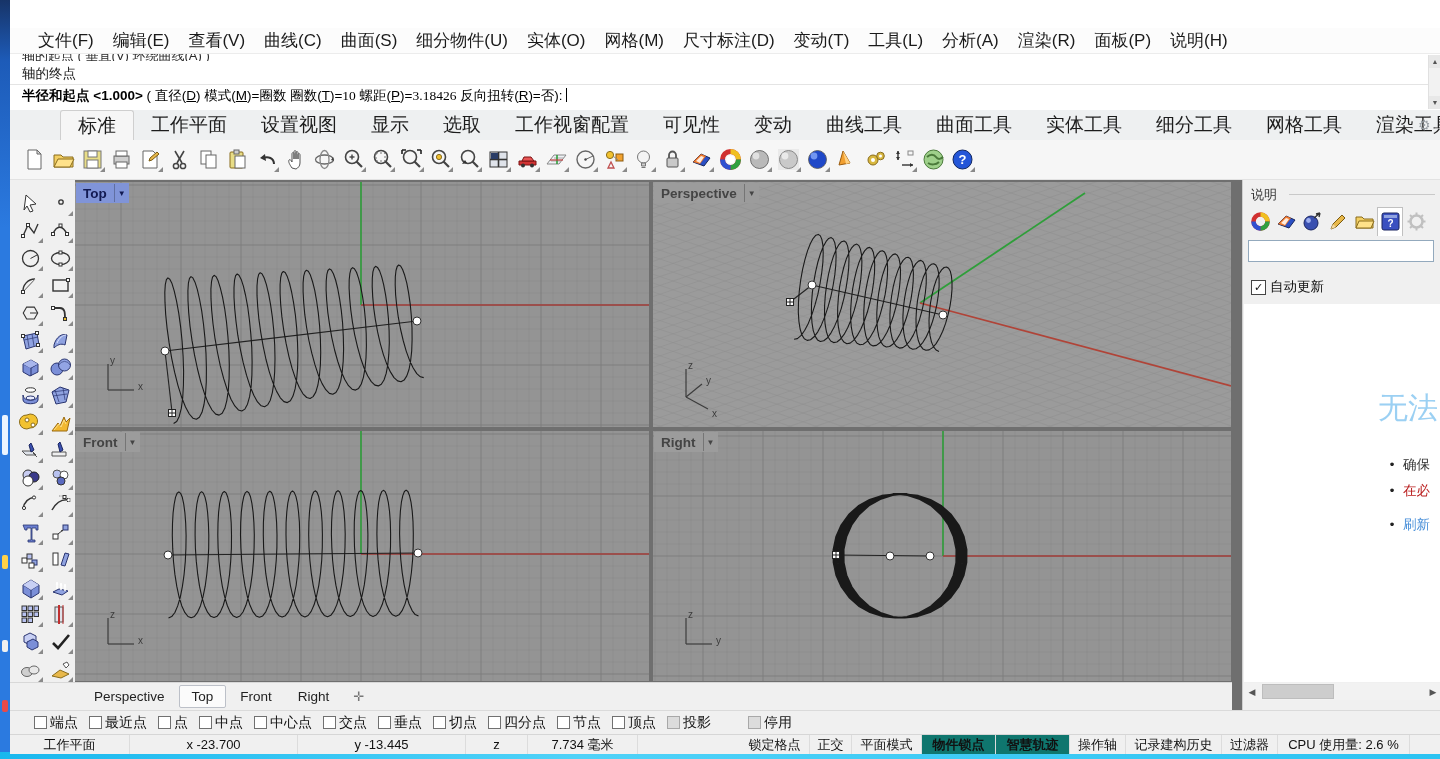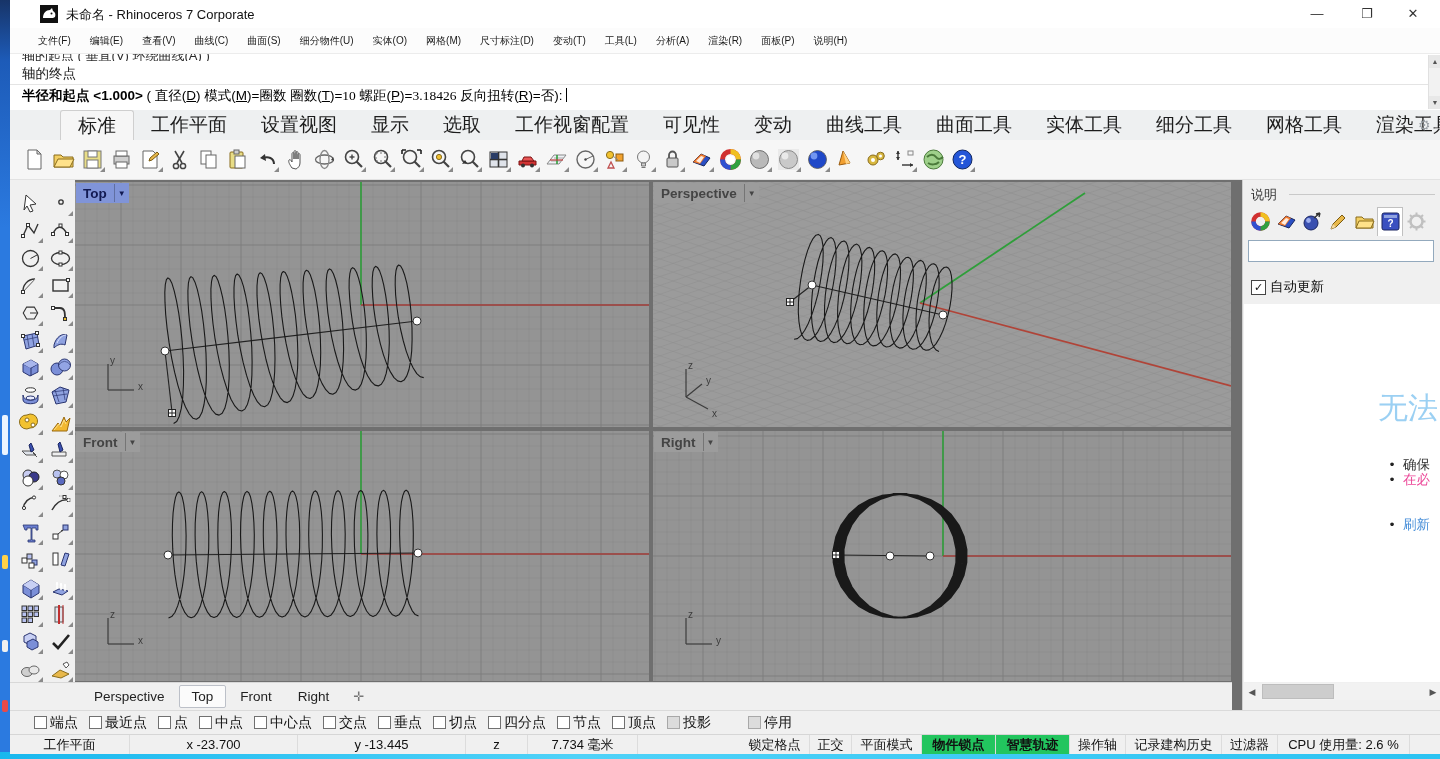--- a/index.html
+++ b/index.html
@@ -9,21 +9,21 @@
   
   #desk-left{left:0;top:0;width:10px;height:759px;background:linear-gradient(180deg,#173468 0%,#1d5bb8 8%,#2b7ae0 30%,#2b7ae0 100%);}
   #desk-bottom{left:0;top:752px;width:1440px;height:7px;background:linear-gradient(90deg,#19b8ee,#4fd2f8 40%,#2bc3f2);}
   .deskblob{position:absolute;border-radius:2px;}
   
   #titlebar{left:10px;top:0;width:1430px;height:28px;background:#ffffff;border-bottom:1px solid #e8e8e8;}
   #title-text{position:absolute;left:56px;top:6px;font-size:13px;color:#111;}
   #rhino-logo{position:absolute;left:30px;top:5px;width:18px;height:18px;}
   .winbtn{position:absolute;top:0;width:46px;height:28px;text-align:center;line-height:28px;font-size:13px;color:#333;}
   #menubar{left:10px;top:28px;width:1430px;height:26px;background:#fcfcfc;border-bottom:1px solid #ececec;display:flex;align-items:center;padding-left:20px;box-sizing:border-box;}
-  .menu-item{font-size:10px;color:#1a1a1a;padding:3px 8px;margin-right:3px;white-space:nowrap;}
+  .menu-item{font-size:17px;color:#1a1a1a;padding:3px 8px;margin-right:3px;white-space:nowrap;}
   
   #cmdarea{left:10px;top:54px;width:1430px;height:56px;background:#ffffff;border-bottom:1px solid #b9b9b9;overflow:hidden;padding-left:13px;}
   #cmd-hist0{position:absolute;left:12px;top:-7px;height:14px;font-size:13px;color:#2a2a2a;overflow:hidden;}
   #cmd-hist1{position:absolute;left:12px;top:11px;font-size:13.5px;color:#1a1a1a;}
   #cmd-prompt{position:absolute;left:12px;top:33px;font-size:13.5px;color:#000;white-space:nowrap;}
   #cmd-prompt .b{font-weight:bold;}
   #cmd-prompt .i{font-family:"Liberation Serif",serif;}
   #cmd-prompt .u{text-decoration:underline;}
   #cmd-caret{display:inline-block;width:1px;height:14px;background:#000;vertical-align:-2px;margin-left:3px;}
   #cmd-sep{position:absolute;left:0;top:30px;width:1418px;height:1px;background:#e4e4e4;}
@@ -74,47 +74,36 @@
   #hs-spacer{flex:1;}
   
   #osnap{left:10px;top:710px;width:1430px;height:24px;background:#f0f0f0;border-top:1px solid #dadada;display:flex;align-items:center;padding-left:24px;box-sizing:border-box;}
   .osnap-item{display:flex;align-items:center;margin-right:11px;font-size:14px;color:#111;white-space:nowrap;}
   .osnap-box{width:13px;height:13px;border:1px solid #707070;background:#fff;margin-right:3px;box-sizing:border-box;}
   .osnap-item.dis .osnap-box{background:#dcdcdc;border-color:#a8a8a8;}
   .osnap-item.gap{margin-left:26px;}
   
   #statusbar{left:10px;top:734px;width:1430px;height:19px;background:#f0f0f0;border-top:1px solid #d6d6d6;display:flex;align-items:stretch;}
   .st-cell{display:flex;align-items:center;justify-content:center;font-size:13px;color:#111;border-right:1px solid #dcdcdc;white-space:nowrap;overflow:hidden;box-sizing:border-box;}
-  .st-cell.bold{font-weight:bold;background:#22c55e;}
+  .st-cell.bold{font-weight:bold;background:#0f766e;}
   .st-swatch{width:11px;height:11px;background:#000;margin-right:4px;display:inline-block;}
   svg{display:block;}
 </style>
 </head>
 <body>
 
 <div id="stage">
   <div class="abs" id="desk-left">
     <div class="deskblob" style="left:2px;top:415px;width:6px;height:40px;background:#eaf4ff;"></div>
     <div class="deskblob" style="left:2px;top:555px;width:6px;height:14px;background:#ffd24a;"></div>
     <div class="deskblob" style="left:2px;top:640px;width:6px;height:12px;background:#f0f0f0;"></div>
     <div class="deskblob" style="left:2px;top:700px;width:6px;height:12px;background:#e84a4a;"></div>
   </div>
   <div class="abs" id="desk-bottom"></div>
 
-  <div class="abs" id="titlebar">
-    <svg id="rhino-logo" viewBox="0 0 18 18">
-      <rect x="0" y="0" width="18" height="18" fill="#111"></rect>
-      <path d="M3 13 C3 8 6 5 10 5 L12 3 L13 6 C15 7 16 9 15 12 L13 13 Z" fill="#fff"></path>
-      <circle cx="11.5" cy="8.5" r="1" fill="#111"></circle>
-    </svg>
-    <span id="title-text">未命名 - Rhinoceros 7 Corporate</span>
-    <div class="winbtn" style="right:100px;">—</div>
-    <div class="winbtn" style="right:50px;">❐</div>
-    <div class="winbtn" style="right:4px;">✕</div>
-  </div>
 
   <div class="abs" id="menubar">
       <div class="menu-item">文件(F)</div>
       <div class="menu-item">编辑(E)</div>
       <div class="menu-item">查看(V)</div>
       <div class="menu-item">曲线(C)</div>
       <div class="menu-item">曲面(S)</div>
       <div class="menu-item">细分物件(U)</div>
       <div class="menu-item">实体(O)</div>
       <div class="menu-item">网格(M)</div>
@@ -1249,21 +1238,21 @@
         </div>
       </div>
     <div id="hp-input"></div>
     <div id="hp-check">
       <div id="hp-checkbox">✓</div>
       <span>自动更新</span>
     </div>
     <div id="hp-content">
       <div id="hp-heading">无法</div>
     <div class="hp-bullet" style="top: 152px; color: rgb(51, 51, 51);"><span>确保</span></div>
-        <div class="hp-bullet" style="top: 167px; color: #ec4899; text-align: right;"><span>在必</span></div>
+        <div class="hp-bullet" style="top: 178px; color: #b91c1c; text-align: right;"><span>在必</span></div>
         <div class="hp-bullet" style="top: 212px; color: rgb(74, 144, 217);"><span>刷新</span></div>
       </div>
     <div id="hp-scroll">
       <div class="hs-arrow">◀</div>
       <div id="hs-thumb"></div>
       <div id="hs-spacer"></div>
       <div class="hs-arrow">▶</div>
     </div>
   </div>
 

